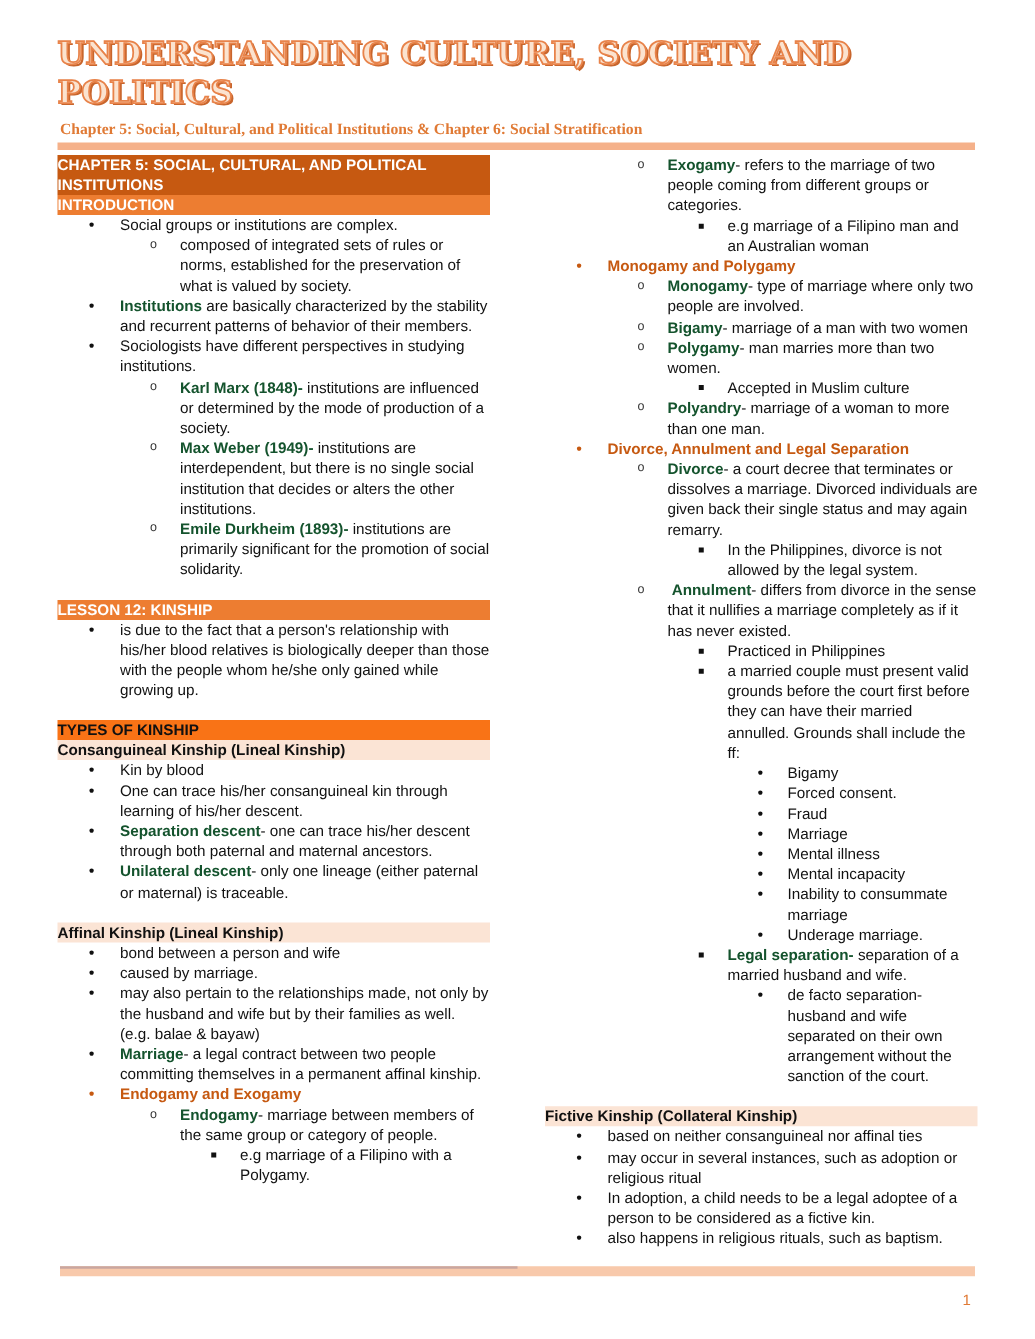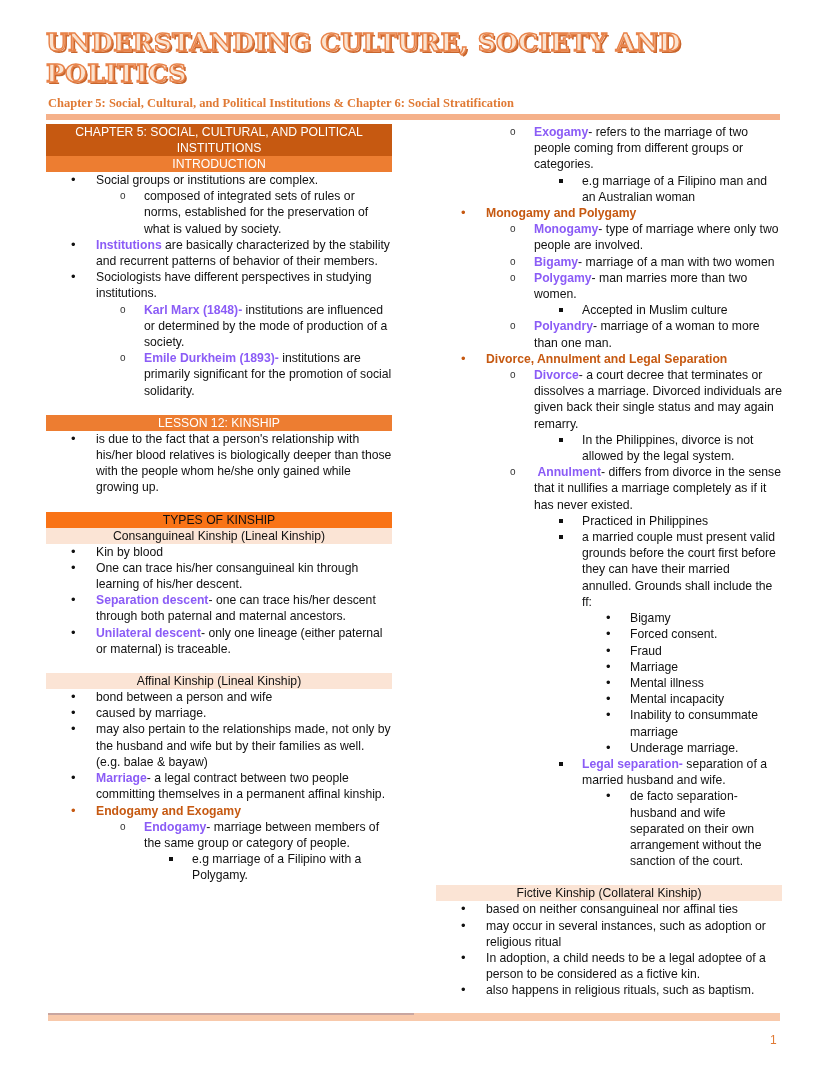--- a/index.html
+++ b/index.html
@@ -14,39 +14,39 @@
               font-weight:bold; font-size:12.5px; color:#e07a35; }
   .rule-top { position:absolute; left:46px; top:114px; width:734px; height:6px; background:#f5b18a; }
   .rule-bottom { position:absolute; left:48px; top:1013px; width:732px; height:8px; background:#f8c9ab; }
   .rule-bottom .shade { position:absolute; left:0; top:0; width:366px; height:2px; background:#c9a6a0; }
   .page-num { position:absolute; left:770px; top:1032px; color:#e07a35; font-size:12px; }
 
   .col { position:absolute; top:124px; }
   .col-left { left:46px; width:346px; }
   .col-right { left:436px; width:346px; top:124px; }
 
-  .hdr { text-align:center; font-weight:normal; }
+  .hdr { font-weight:bold; }
   .hdr-dark { background:#c65911; color:#ffffff; padding:1px 0 0; line-height:15.5px; }
   .hdr-mid { background:#ed7d31; color:#ffffff; line-height:16px; }
   .hdr-light { background:#f97316; color:#111; line-height:16px; }
   .hdr-pale { background:#fbe4d5; color:#111; line-height:16px; }
 
   ul { margin:0; padding:0; list-style:none; }
   li { position:relative; }
   .l1 > li { padding-left:50px; }
   .l1 > li::before { content:"\2022"; position:absolute; left:25px; top:0; font-size:13px; }
   .l1 > li.orange::before { color:#c65911; }
   .l2 > li { padding-left:48px; }
   .l2 > li::before { content:"o"; position:absolute; left:24px; top:0; font-size:10px; color:#333; }
   .l3 > li { padding-left:48px; }
   .l3 > li::before { content:""; position:absolute; left:25px; top:6px; width:4px; height:4px; background:#111; }
   .l4 > li { padding-left:48px; }
   .l4 > li::before { content:"\2022"; position:absolute; left:24px; top:0; font-size:13px; }
 
-  .k { color:#8b5cf6; font-weight:bold; }
+  .k { color:#14532d; font-weight:bold; }
   .kd { color:#c65911; font-weight:bold; }
   .gap { height:16px; }
 </style>
 </head>
 <body>
 
 <div class="title">UNDERSTANDING CULTURE, SOCIETY AND POLITICS</div>
 <div class="subtitle">Chapter 5: Social, Cultural, and Political Institutions &amp; Chapter 6: Social Stratification</div>
 <div class="rule-top"></div>
 
@@ -56,20 +56,21 @@
   <ul class="l1">
     <li><span>Social groups or institutions are complex.</span>
       <ul class="l2">
           <li>composed of integrated sets of rules or norms, established for the preservation of what is valued by society.</li>
         </ul>
     </li>
     <li><span class="k">Institutions</span><span> are basically characterized by the stability and recurrent patterns of behavior of their members.</span></li>
     <li><span>Sociologists have different perspectives in studying institutions.</span>
       <ul class="l2">
         <li><span class="k">Karl Marx (1848)-</span><span> institutions are influenced or determined by the mode of production of a society.</span></li>
+        <li><span class="k">Max Weber (1949)-</span><span> institutions are interdependent, but there is no single social institution that decides or alters the other institutions.</span></li>
         <li><span class="k">Emile Durkheim (1893)-</span><span> institutions are primarily significant for the promotion of social solidarity.</span></li>
       </ul>
     </li>
   </ul>
   <div class="gap"></div>
   <div class="hdr hdr-mid">LESSON 12: KINSHIP</div>
   <ul class="l1">
     <li>is due to the fact that a person's relationship with his/her blood relatives is biologically deeper than those with the people whom he/she only gained while growing up.</li>
   </ul>
   <div class="gap"></div>

